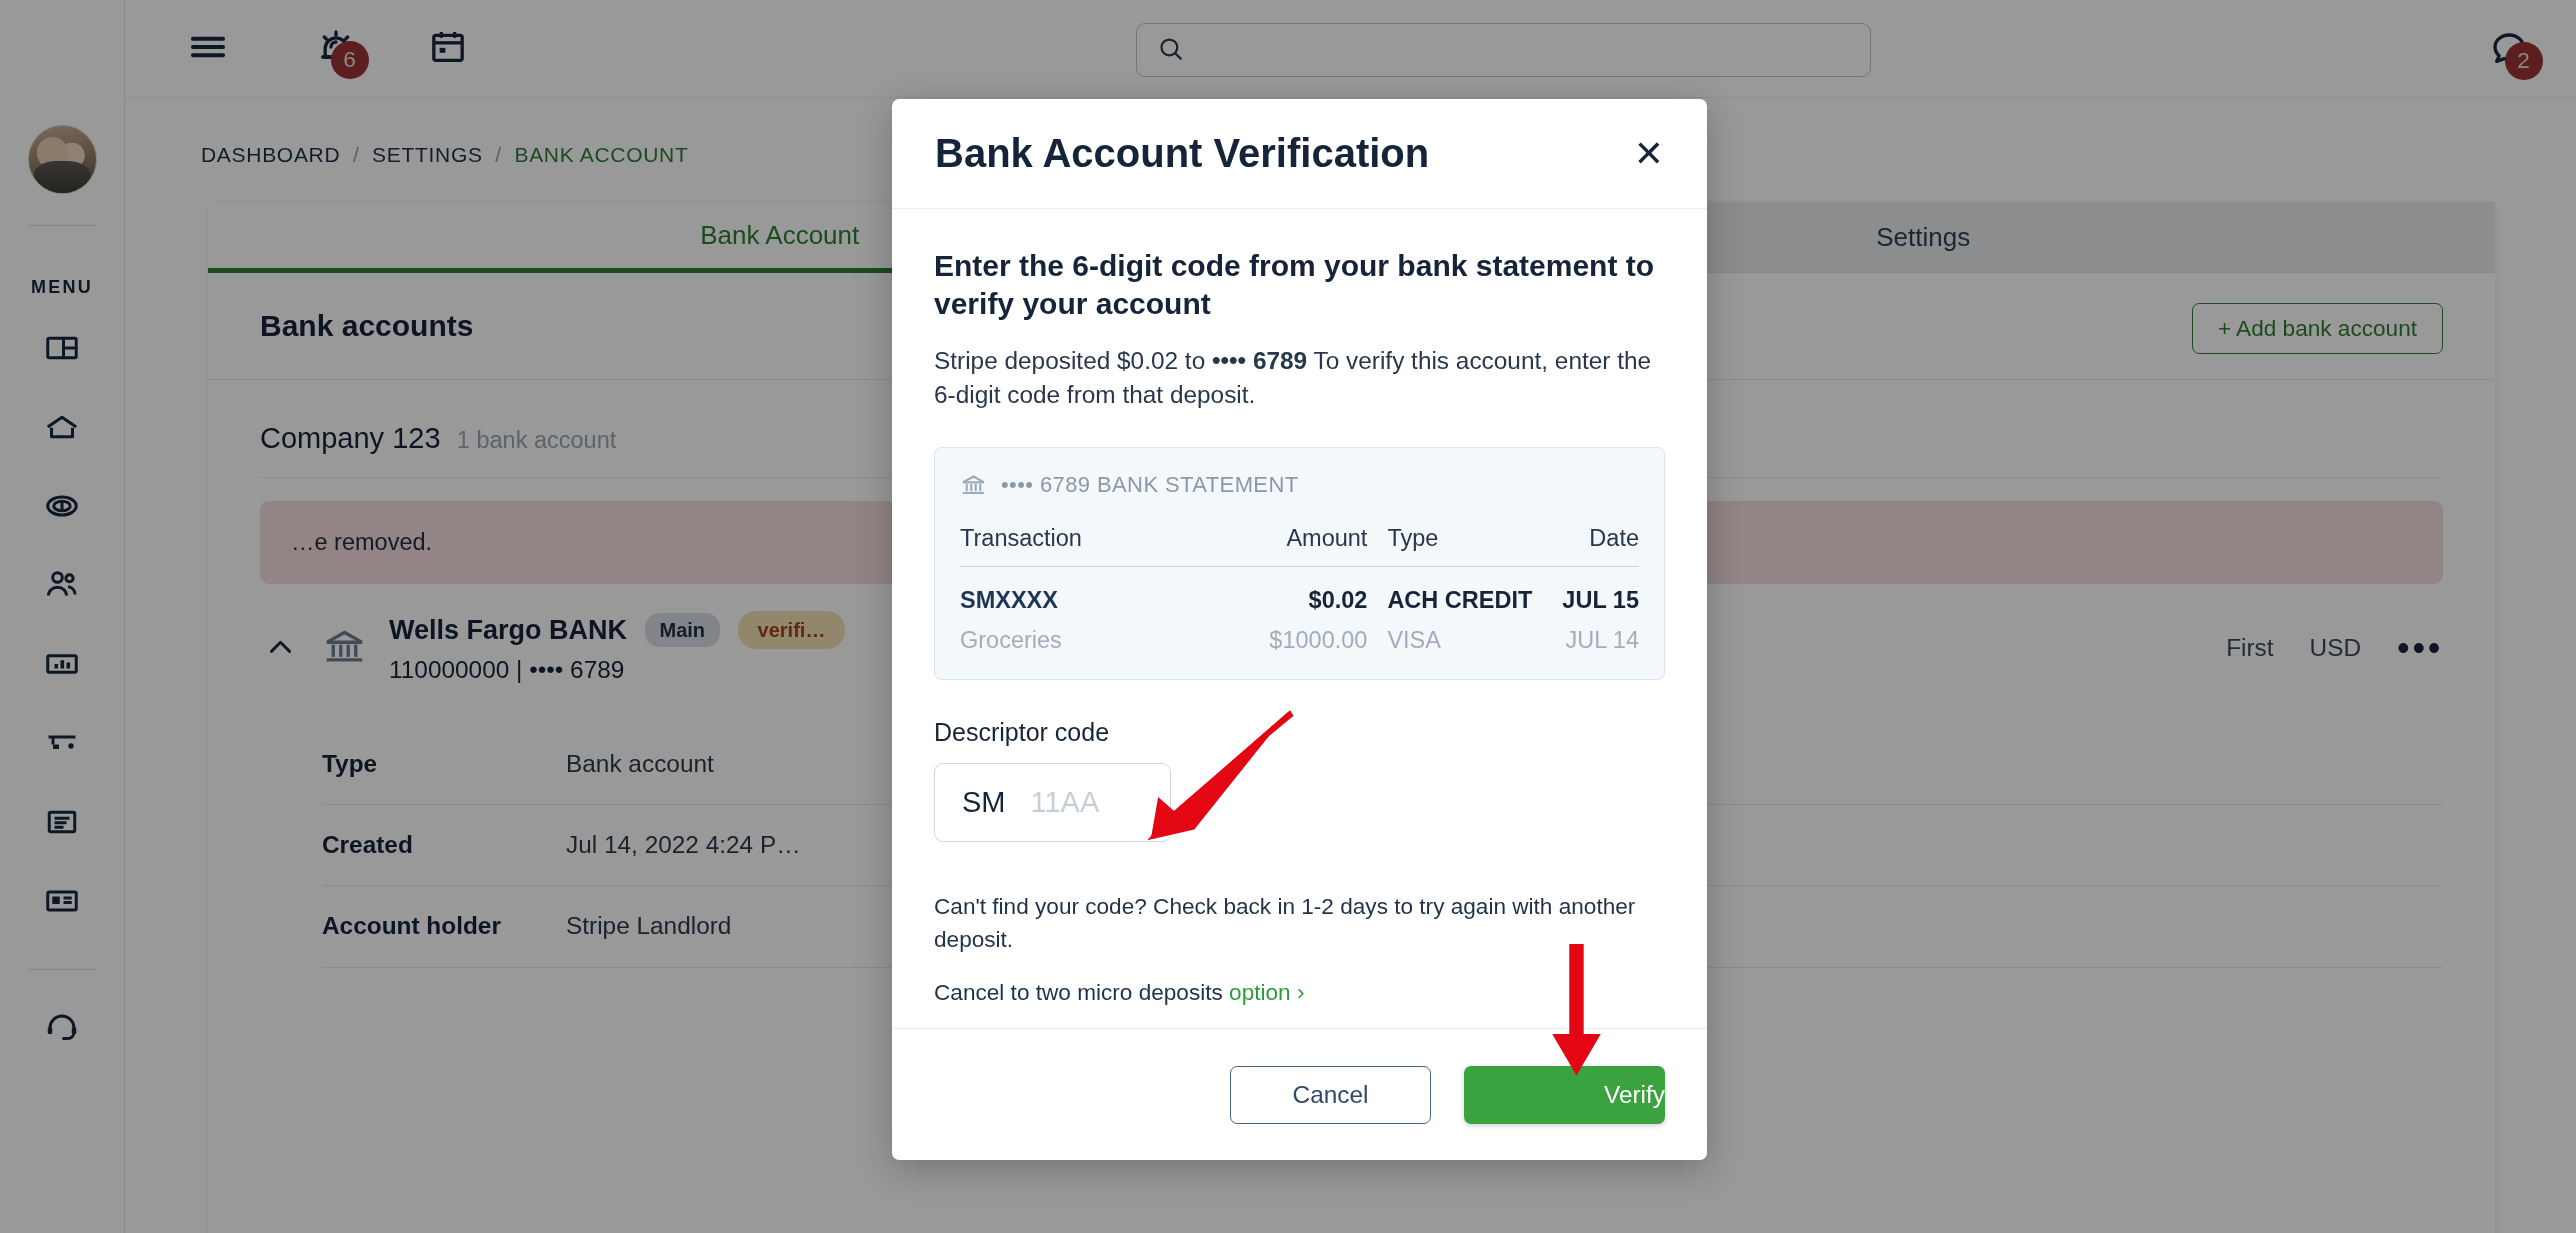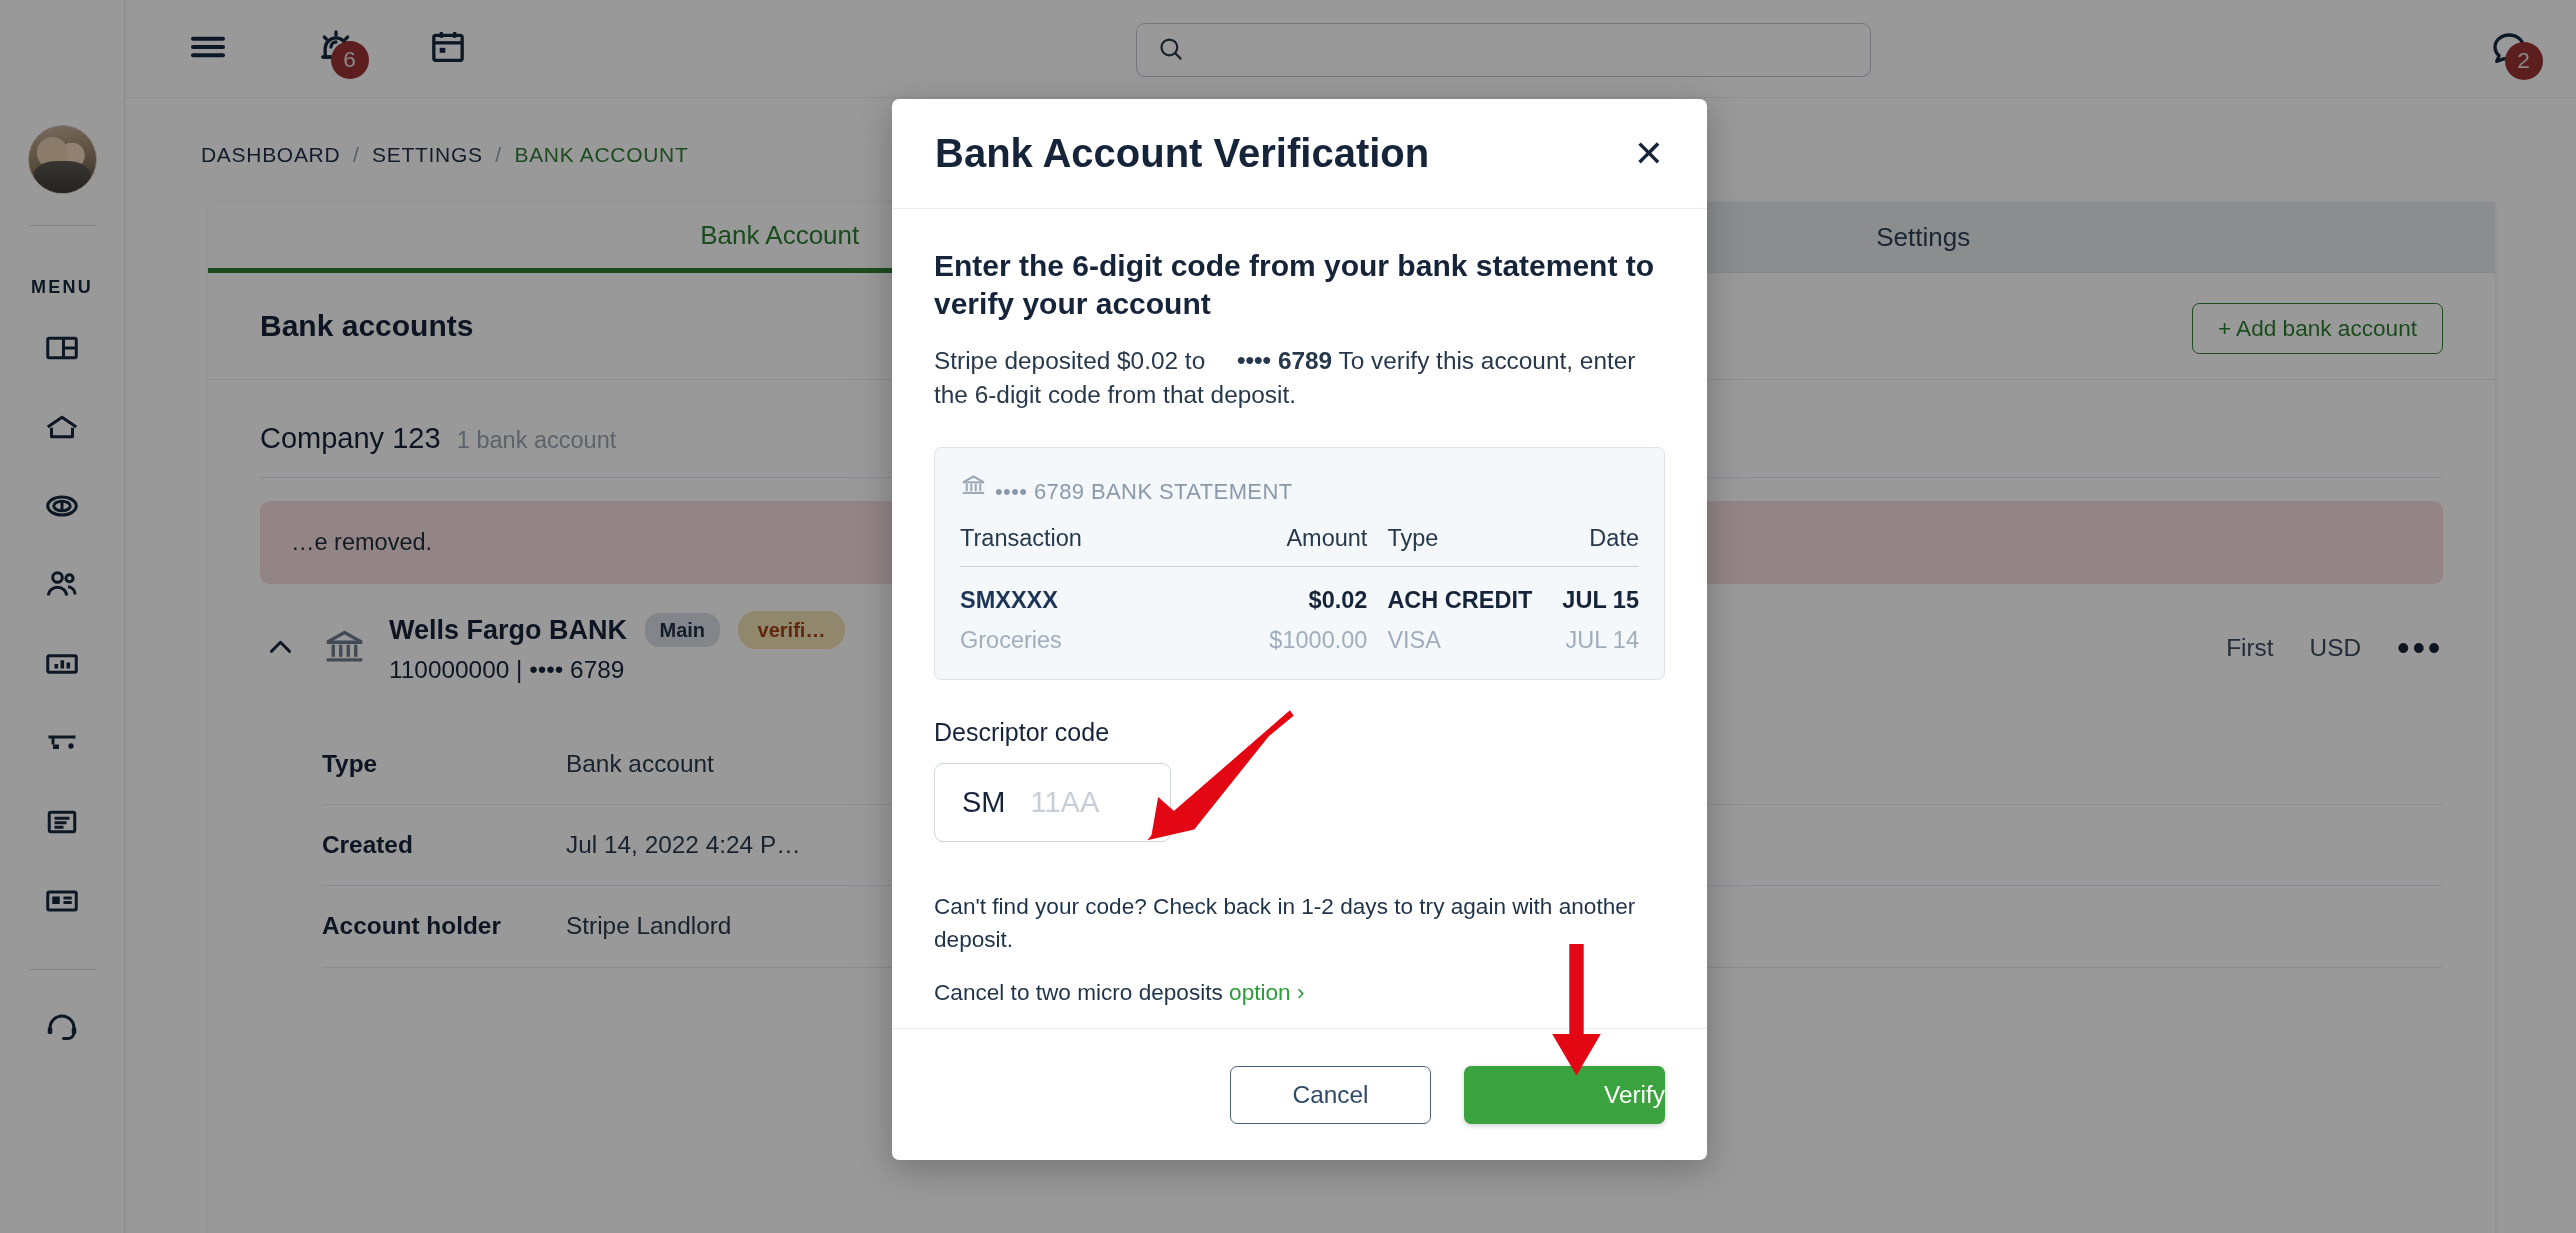--- a/index.html
+++ b/index.html
@@ -157,27 +157,27 @@
   .modal-head {
     height: 110px; display: flex; align-items: center; justify-content: space-between;
     padding: 0 43px; border-bottom: 0.9px solid #e9edf2;
   }
   .modal-title { font-size: 40px; font-weight: 700; color: #16243a; }
   .modal-close { font-size: 36px; color: #16243a; cursor: pointer; line-height: 1; font-weight: 300; }
 
   .modal-body { flex: 1; padding: 38px 42px 0 42px; }
   .modal-h2 { font-size: 30px; font-weight: 700; color: #16243a; line-height: 1.28; }
   .modal-p  { font-size: 24.4px; color: #27384b; line-height: 1.42; margin-top: 20px; }
-  .modal-p b { font-weight: 700; margin-left: 25px; }
+  .modal-p b { font-weight: 700; }
 
   .stmt {
     margin-top: 34px; border: 0.9px solid #dde3ea; border-radius: 7.2px;
     background: #f5f8fb; padding: 23.5px 25px 25px 25px;
   }
-  .stmt-head { display: flex; align-items: flex-end; gap: 8px; font-size: 22px; color: #8a99a9; letter-spacing: 0.4px; }
+  .stmt-head { display: flex; align-items: flex-start; gap: 14px; font-size: 22px; color: #8a99a9; letter-spacing: 0.4px; }
   .stmt-head svg { width: 27px; height: 27px; }
   .stmt-table { width: 100%; margin-top: 20px; border-collapse: collapse; }
   .stmt-table th {
     text-align: left; font-size: 23.5px; font-weight: 400; color: #26384c; padding: 0 0 14.5px 0;
     border-bottom: 1.8px solid #c9d2dc;
   }
   .stmt-table th.num, .stmt-table td.num { text-align: right; }
   .stmt-table td { font-size: 23.5px; padding: 20px 0 0 0; }
   .row-hi td { color: #16243a; font-weight: 700; }
   .row-hi td.tx { color: #1d3557; }

